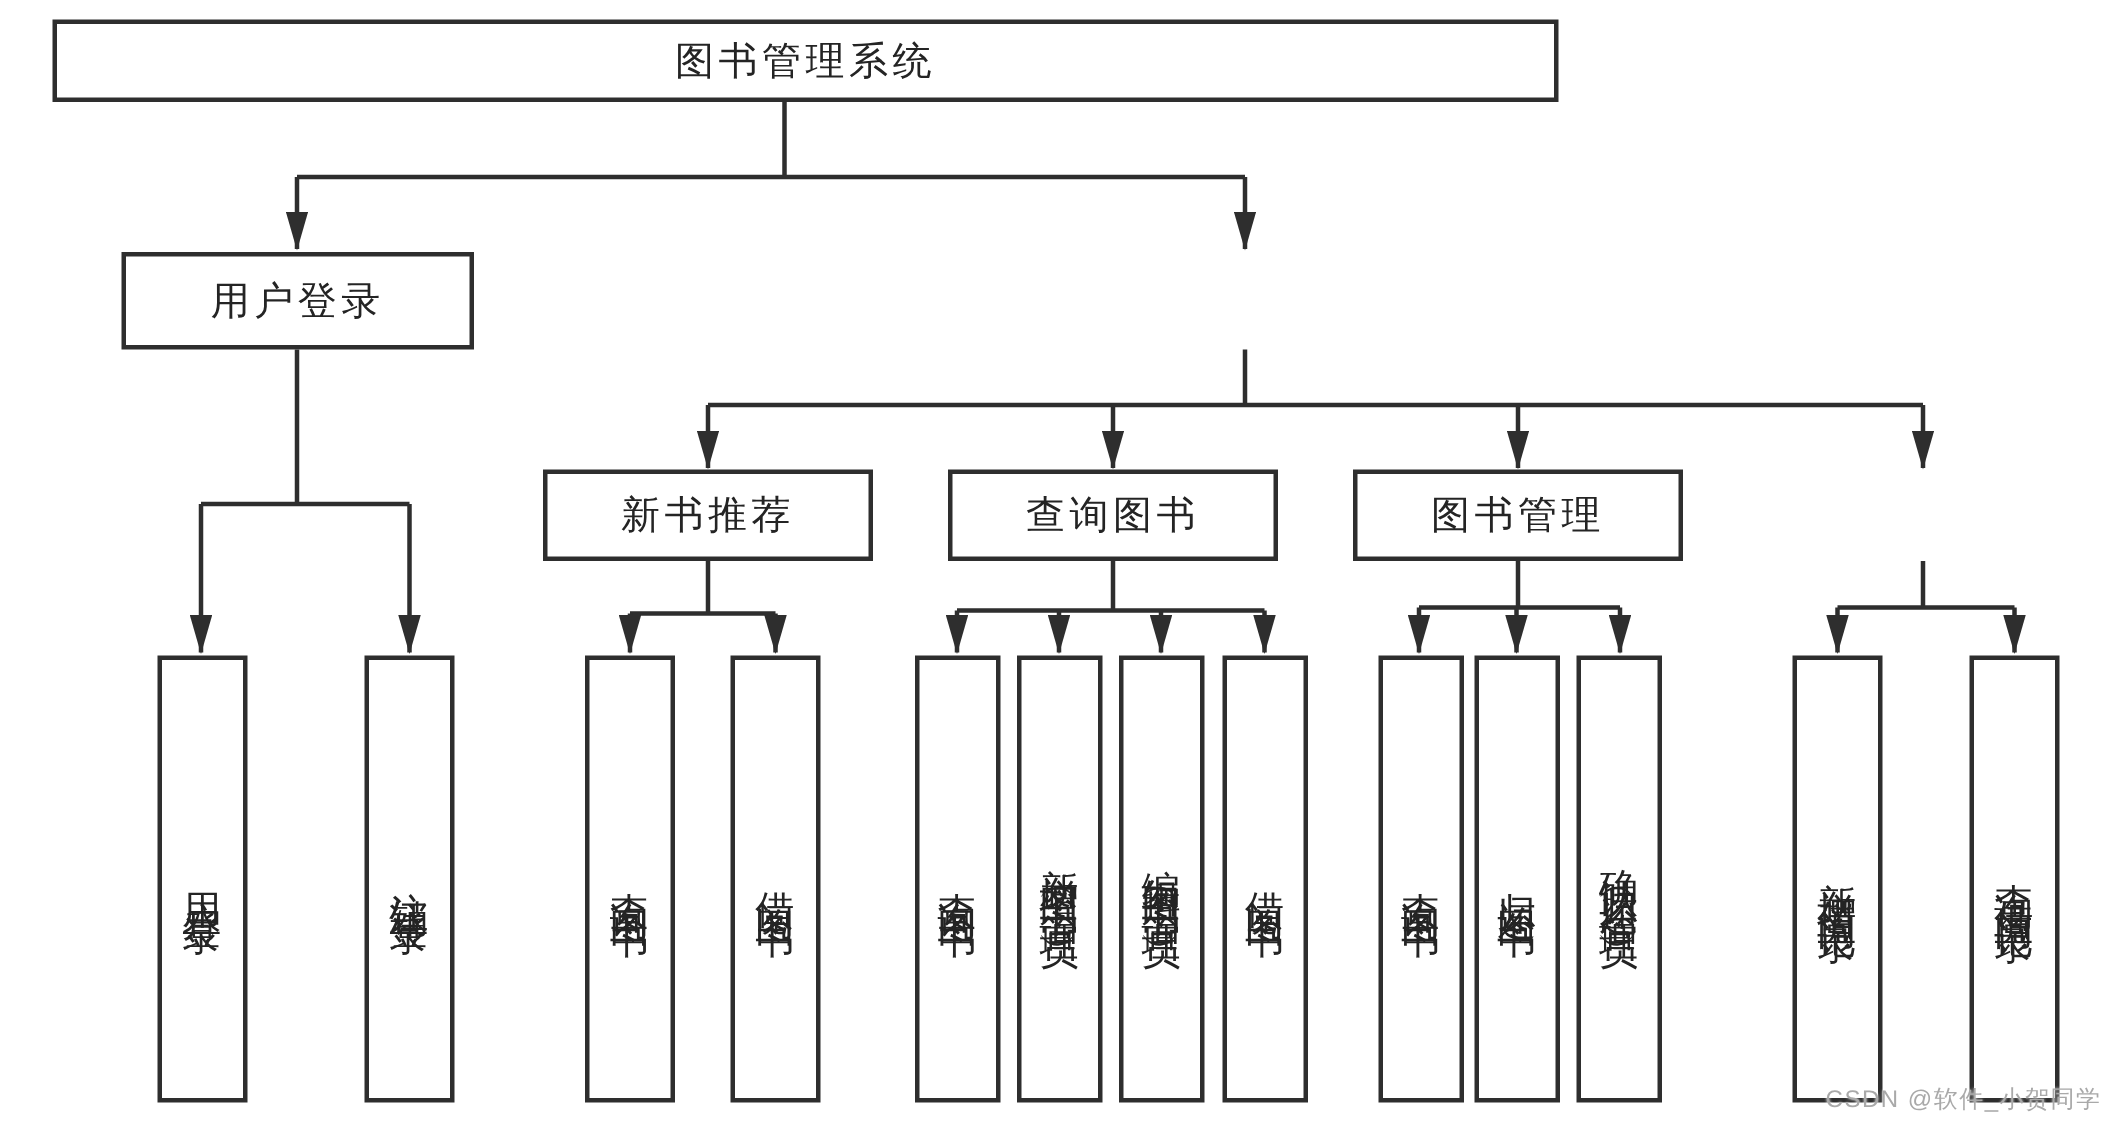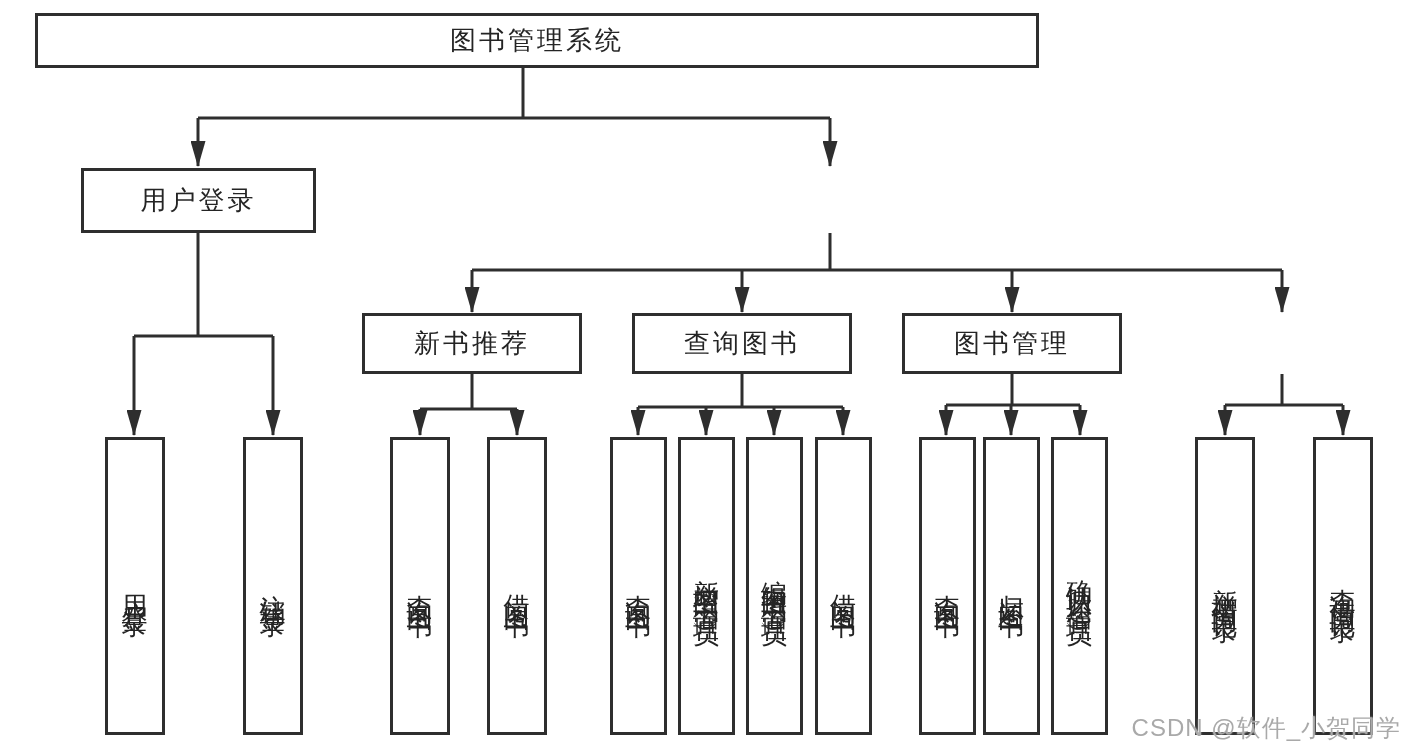--- a/index.html
+++ b/index.html
@@ -43,21 +43,21 @@
     writing-mode: vertical-lr;
     text-orientation: mixed;
     font-size: 26px;
     letter-spacing: 6px;
     line-height: 1;
   }
   .watermark {
     position: absolute;
     right: 4px;
     bottom: 3px;
-    font-size: 24px;
+    font-size: 16px;
     letter-spacing: 1px;
     color: #a9a9a9;
     text-shadow: 0 0 2px #ffffff;
     z-index: 5;
     white-space: nowrap;
   }
 </style>
 </head>
 <body>
 

